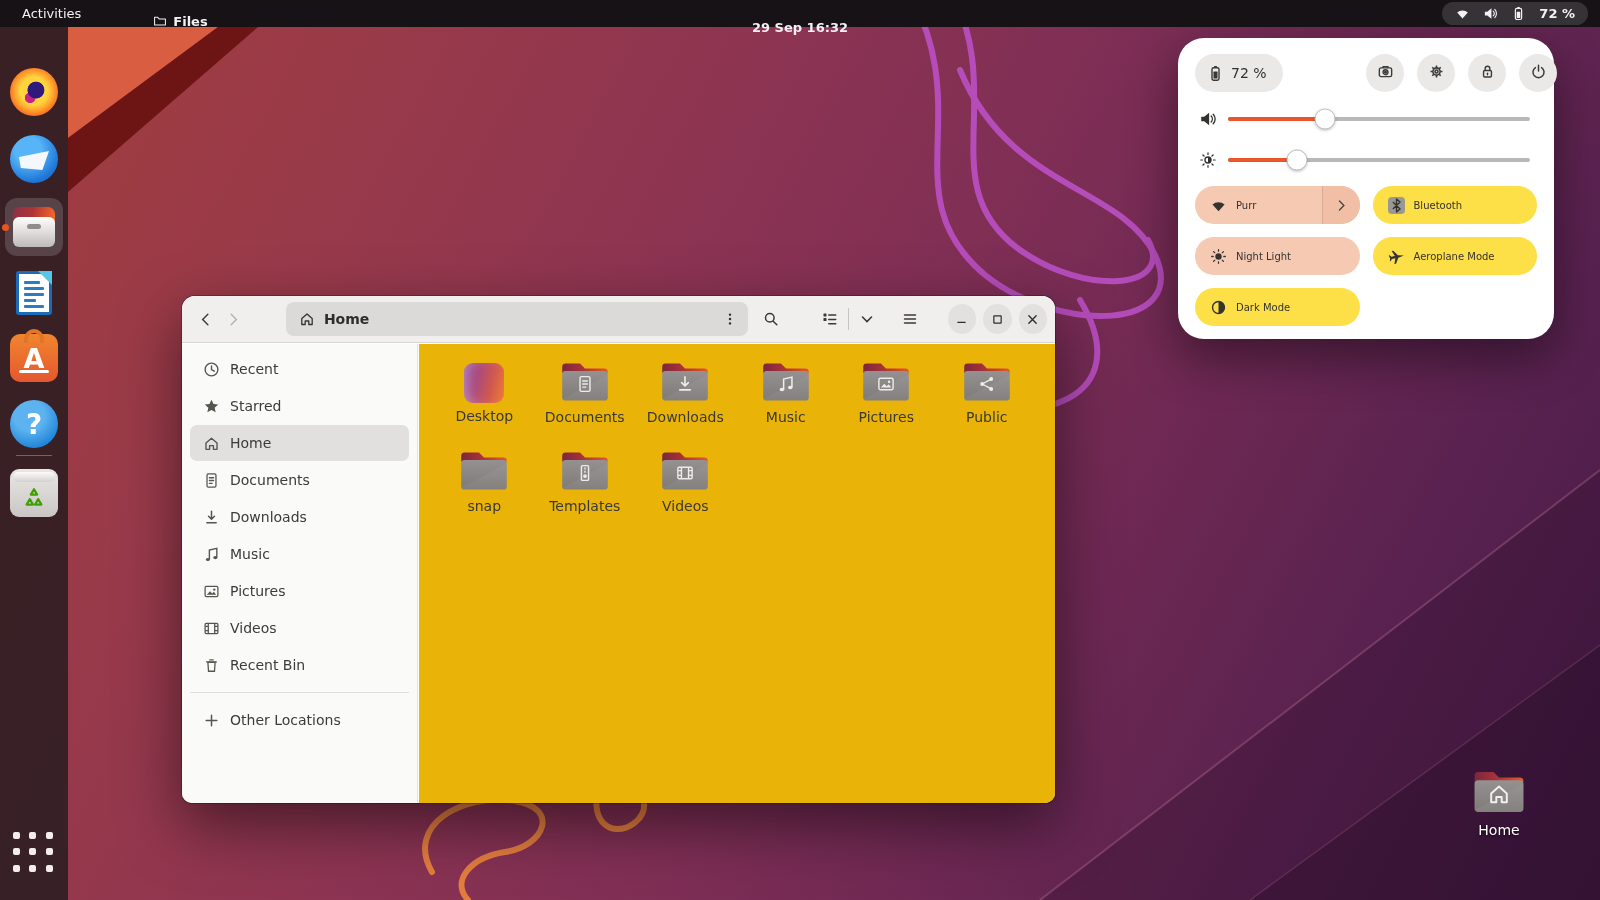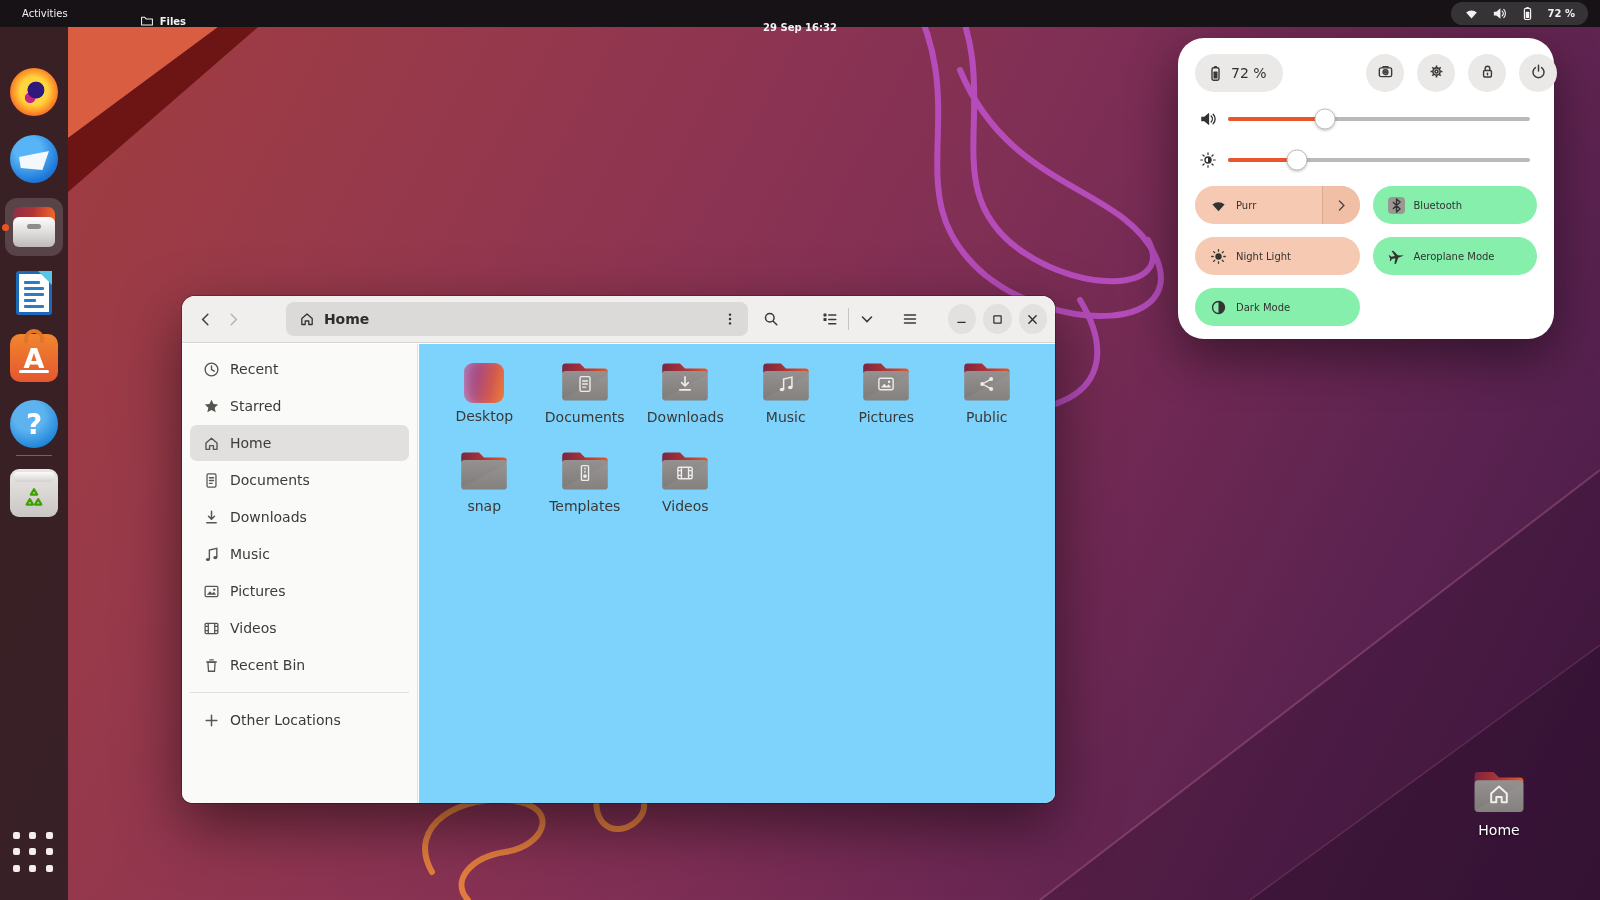--- a/index.html
+++ b/index.html
@@ -7,21 +7,21 @@
     font-family:"DejaVu Sans","Liberation Sans",sans-serif; }
   #screen { position:relative; width:1600px; height:900px; background:#111; }
 
   
   #wallpaper { position:absolute; inset:0;
     background:linear-gradient(118deg,#a23d3c 0%,#993a4a 20%,#8d3452 38%,#7e2e55 55%,#6d2853 68%,#5a2250 82%,#451b45 100%); }
   #wallpaper svg { position:absolute; inset:0; pointer-events:none; }
 
   
   #topbar { position:absolute; left:0; top:0; width:1600px; height:27px; background:#161215;
-    display:flex; align-items:center; color:#f3f1f2; font-size:10px; z-index:60; }
+    display:flex; align-items:center; color:#f3f1f2; font-size:13px; z-index:60; }
   .tb-btn { height:21px; display:flex; align-items:center; gap:6px; padding:0 10px; border-radius:11px; cursor:pointer; }
   #tb-activities { margin-left:12px; }
   #tb-appmenu { margin-left:52px; font-weight:bold;margin-top:15px; }
   #tb-clock { position:absolute; left:50%; transform:translateX(-50%); font-weight:bold; padding:2px 12px; border-radius:11px;margin-top:28px; }
   #tb-tray { position:absolute; right:12px; display:flex; align-items:center; gap:13px;
     background:rgba(255,255,255,0.14); border-radius:12px; height:23px; padding:0 13px; }
   #tb-tray .icon svg { width:15px; height:15px; display:block; }
   #tb-appmenu .icon svg { width:14px; height:14px; display:block; }
   .tb-batt-label { font-weight:bold; }
 
@@ -99,21 +99,21 @@
 
   #win-sidebar { position:absolute; left:0; top:48px; bottom:0; width:236px; background:#fafaf9; border-right:1px solid #e3e1df; }
   .side-row { position:relative; margin:1px 8px; height:36px; border-radius:7px; display:flex; align-items:center; cursor:pointer; color:#3c3b39; }
   .side-row.selected { background:#e2e0de; }
   .side-row .icon { margin-left:13px; width:17px; height:17px; color:#57554f; }
   .side-row .icon svg { width:17px; height:17px; display:block; }
   .side-row .lbl { margin-left:10px; font-size:14px; }
   #side-sep { margin:9px 8px; height:1px; background:#e0deda; }
   #side-list { padding-top:6px; }
 
-  #win-content { position:absolute; left:237px; top:48px; right:0; bottom:0; background:#7dd3fc; }
+  #win-content { position:absolute; left:237px; top:48px; right:0; bottom:0; background:#eab308; }
   #file-grid { position:absolute; left:15px; top:16px; width:610px; display:flex; flex-wrap:wrap; }
   .file-cell { width:100.5px; height:89px; display:flex; flex-direction:column; align-items:center; cursor:pointer; }
   .folder-wrap { position:relative; width:54px; height:44px; }
   .folder-wrap svg.folder { width:54px; height:44px; display:block; }
   .emblem { position:absolute; left:50%; top:54%; transform:translate(-50%,-50%); width:19px; height:19px; color:#ececea; }
   .emblem svg { width:19px; height:19px; display:block; }
   .desktop-ic { width:40px; height:40px; margin-top:3px; border-radius:9px;
     background:linear-gradient(103deg,#8d4397 0%,#ad4a7c 35%,#cf5850 65%,#ef7d36 100%);
     box-shadow:inset 10px 0 14px -8px rgba(255,255,255,0.45); }
   .file-lbl { margin-top:5px; font-size:14px; color:#3a3938; }
@@ -130,21 +130,21 @@
   .qs-circle svg { width:17px; height:17px; }
   .qs-slider-row { position:absolute; left:0; width:100%; height:22px; }
   .qs-slider-row .icon { position:absolute; left:21px; top:2px; width:18px; height:18px; color:#343230; }
   .qs-slider-row .icon svg { width:18px; height:18px; }
   .track { position:absolute; left:50px; top:9px; width:302px; height:4px; border-radius:2px; background:#bbb9b7; cursor:pointer; }
   .track .fill { position:absolute; left:0; top:0; bottom:0; border-radius:2px; background:#e9562c; }
   .track .knob { position:absolute; top:50%; width:21px; height:21px; border-radius:50%; background:#fff;
     border:1px solid #c3c1bf; box-shadow:0 1px 3px rgba(0,0,0,0.25); transform:translate(-50%,-50%); }
   #qs-toggles { position:absolute; left:17px; top:148px; width:342px; display:grid;
     grid-template-columns:1fr 1fr; column-gap:13px; row-gap:13px; }
-  .toggle { height:38px; border-radius:19px; background:#86efac; display:flex; align-items:center; overflow:hidden; cursor:pointer; }
+  .toggle { height:38px; border-radius:19px; background:#fde047; display:flex; align-items:center; overflow:hidden; cursor:pointer; }
   .toggle.active { background:#f5c9b2; }
   .toggle-main { flex:1; display:flex; align-items:center; height:100%; }
   .toggle .icon { margin-left:15px; width:17px; height:17px; color:#353330; }
   .toggle .icon svg { width:17px; height:17px; display:block; }
   .toggle .lbl { margin-left:9px; font-size:10px; color:#343230; white-space:nowrap; }
   .toggle-arrow { width:38px; height:100%; display:flex; align-items:center; justify-content:center;
     border-left:1px solid rgba(120,70,50,0.18); color:#4a443f; }
   .toggle.active .toggle-arrow { background:#f0bfa6; }
   .toggle-arrow svg { width:13px; height:13px; }
   .bt-badge { display:flex; align-items:center; justify-content:center; width:17px; height:17px;

